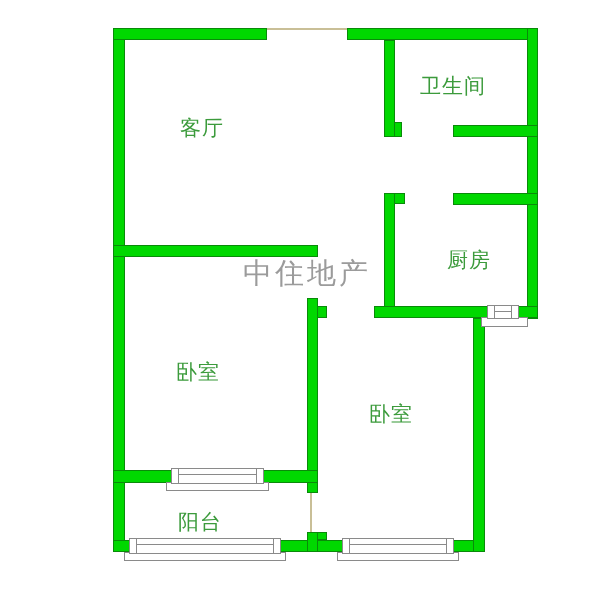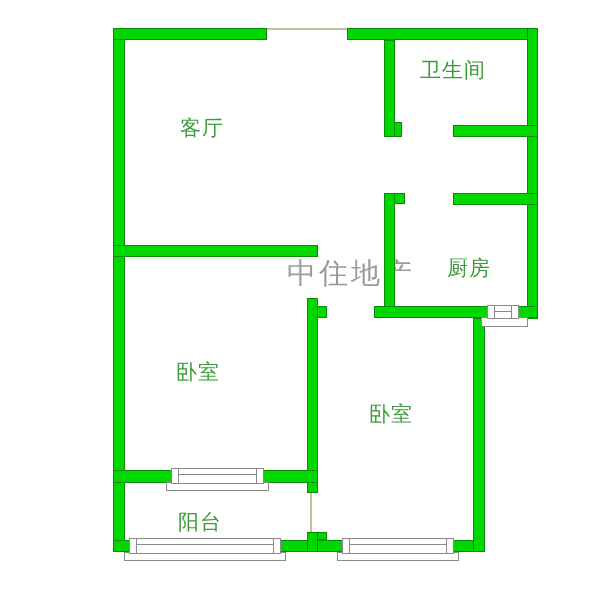--- a/index.html
+++ b/index.html
@@ -36,21 +36,21 @@
   .watermark{
     position:absolute;transform:translate(-50%,-50%);
     color:#9b9b9b;font-size:29px;letter-spacing:3px;white-space:nowrap;z-index:0;
   }
 </style>
 </head>
 <body>
 
 <div id="canvas">
 
-  <div class="watermark" style="left:307px;top:274px;margin-left:44px;">中住地产</div>
+  <div class="watermark" style="left:307px;top:274px;">中住地产</div>
 
   <div class="wall" style="left:113px;top:28px;width:12px;height:524px;"></div>
   <div class="wall" style="left:113px;top:28px;width:154px;height:12px;"></div>
   <div class="wall" style="left:347px;top:28px;width:191px;height:12px;"></div>
   <div class="wall" style="left:527px;top:28px;width:11px;height:291px;"></div>
   <div class="wall" style="left:113px;top:540px;width:17px;height:12px;"></div>
   <div class="wall" style="left:280px;top:540px;width:63px;height:12px;"></div>
   <div class="wall" style="left:453px;top:540px;width:32px;height:12px;"></div>
 
   <div class="threshold" style="left:267px;top:28px;width:80px;height:2px;"></div>
@@ -94,19 +94,19 @@
       <i class="jr"></i>
     </div>
 
   <div class="sill" style="left:337px;top:552px;width:122px;height:9px;"></div>
   <div class="window" style="left:342px;top:538px;width:112px;height:16px;">
       <i class="jl"></i>
       <i class="jr"></i>
     </div>
 
   <div class="label" style="left:202px;top:128px;">客厅</div>
-  <div class="label" style="left:453px;top:70px;">卫生间</div>
-  <div class="label" style="left:469px;top:268px;">厨房</div>
+  <div class="label" style="left:453px;top:86px;">卫生间</div>
+  <div class="label" style="left:469px;top:260px;">厨房</div>
   <div class="label" style="left:198px;top:372px;">卧室</div>
   <div class="label" style="left:391px;top:414px;">卧室</div>
   <div class="label" style="left:200px;top:522px;">阳台</div>
 
 </div>
 
 </body></html>

